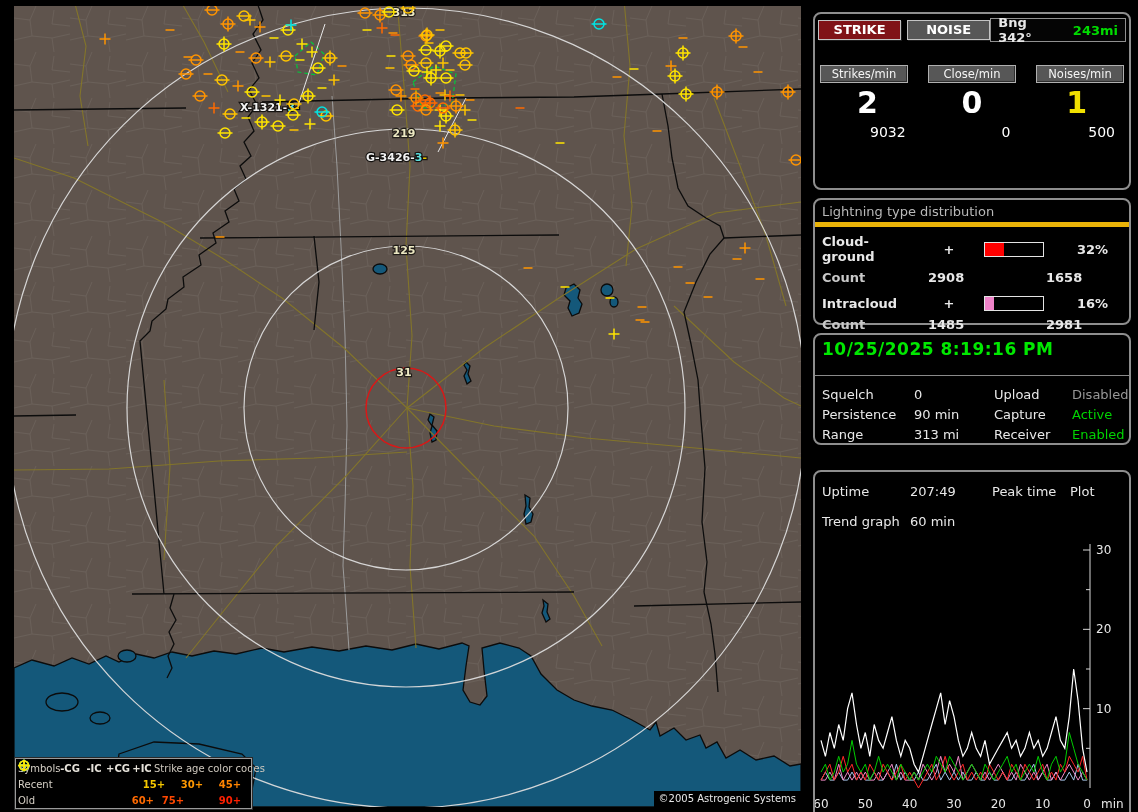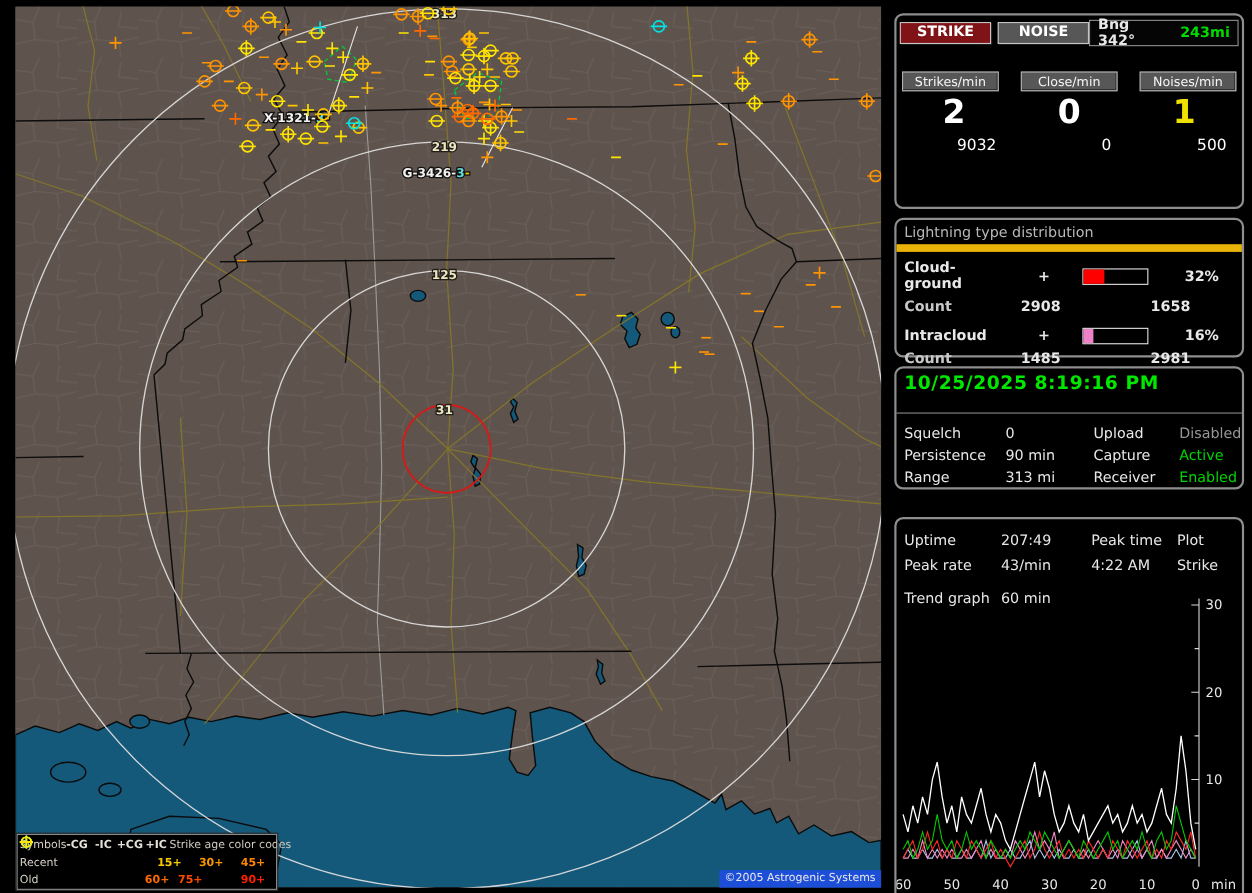--- a/index.html
+++ b/index.html
@@ -16,21 +16,21 @@
     border:1px solid #9a9a9a;outline:1px solid #2a2a2a;box-sizing:border-box;color:#d6d0c6;
     font-size:10px;line-height:15px;padding:1px 2px;}
   .lg-row{display:flex;height:16px;align-items:center;white-space:nowrap;}
   .lg-c{text-align:center;flex:none;}
   .lg-lab{width:40px;text-align:left;flex:none;}
   .lg-h{color:#e6e2da;font-weight:bold;}
   .lg-age{width:38px;text-align:center;flex:none;font-weight:bold;}
   .lg-agehdr{flex:1;text-align:center;color:#cfc9bf;}
   .lg-g{width:24px;display:flex;justify-content:center;align-items:center;}
 
-  #map-copyright{position:absolute;right:0;bottom:0;background:#1d4ed8;color:#e8e8e8;
+  #map-copyright{position:absolute;right:0;bottom:0;background:#000000;color:#e8e8e8;
     font-size:10px;padding:2px 5px 3px 5px;}
 
   
   .panel{position:absolute;left:813px;width:318px;background:#000;border:2px solid #8e8e8e;
     border-radius:8px;box-sizing:border-box;color:#e8e8e8;font-size:13px;}
   #panel-counters{top:12px;height:178px;}
   #panel-dist{top:198px;height:127px;}
   #panel-dt{top:333px;height:112px;}
   #panel-stats{top:452px;height:351px;margin-top:18px;}
 
@@ -49,21 +49,21 @@
     background:#575757;border:1px solid #b0b0b0;box-shadow:inset -1px -1px 0 #2e2e2e;box-sizing:border-box;cursor:pointer;}
   .vals{display:flex;margin-top:3px;}
   .vals div{width:106px;text-align:center;font-size:30px;font-weight:bold;line-height:34px;}
   [data-state="yellow"]{color:#f0e000;}
   [data-state="white"]{color:#ffffff;}
   .tlabels{display:flex;margin-top:6px;}
   .tlabels div{width:106px;text-align:center;font-size:13.5px;color:#f2f2f2;}
   .tvals{display:flex;margin-top:4px;}
   .tvals div{width:106px;text-align:right;padding-right:14px;box-sizing:border-box;color:#fff;font-size:14px;}
 
-  #panel-dist .ptitle{color:#b8b8b8;font-size:13px;padding:4px 8px 3px 7px;border-bottom:7px solid #eab308;}
+  #panel-dist .ptitle{color:#b8b8b8;font-size:13px;padding:4px 8px 3px 7px;border-bottom:5px solid #eab308;}
   .drow{display:grid;grid-template-columns:92px 14px 60px 44px 14px 60px auto;align-items:center;
     padding:0 4px 0 7px;margin-top:7px;font-weight:bold;gap:28px;}
   .drow .sign{text-align:center;}
   .bar{width:58px;height:13px;border:1px solid #e4e4e4;background:#000;}
   .bar > div{height:100%;}
   .pct{padding-left:5px;}
   .crow{display:grid;grid-template-columns:92px 14px 60px 44px 14px 60px auto;padding:0 4px 0 7px;
     margin-top:6px;font-weight:bold;}
   .crow .clab{color:#c8c8c8;}
   .crow .c1{grid-column:3/5;}
@@ -842,26 +842,20 @@
   </div>
 
   <div class="panel" id="panel-stats">
     <div class="strows">
       <div class="strow2">
         <div>Uptime</div>
         <div>207:49</div>
         <div>Peak time</div>
         <div>Plot</div>
       </div>
-      <div class="strow2">
-        <div>Peak rate</div>
-        <div>43/min</div>
-        <div>4:22 AM</div>
-        <div>Strike</div>
-      </div>
     </div>
     <div class="trendrow">
       <div>Trend graph</div>
       <div>60 min</div>
     </div>
     <svg id="trend-svg" width="318" height="290" viewBox="0 0 318 290">
         <line x1="275" y1="14" x2="275" y2="258" stroke="#d8d8d8" stroke-width="1"></line>
         <line x1="275" y1="218.33333333333331" x2="271" y2="218.33333333333331" stroke="#d8d8d8" stroke-width="1"></line>
         <line x1="275" y1="178.66666666666666" x2="268" y2="178.66666666666666" stroke="#d8d8d8" stroke-width="1"></line>
         <text x="281" y="182.66666666666666" fill="#e8e8e8" style="font:12px &quot;DejaVu Sans&quot;,sans-serif">10</text>

